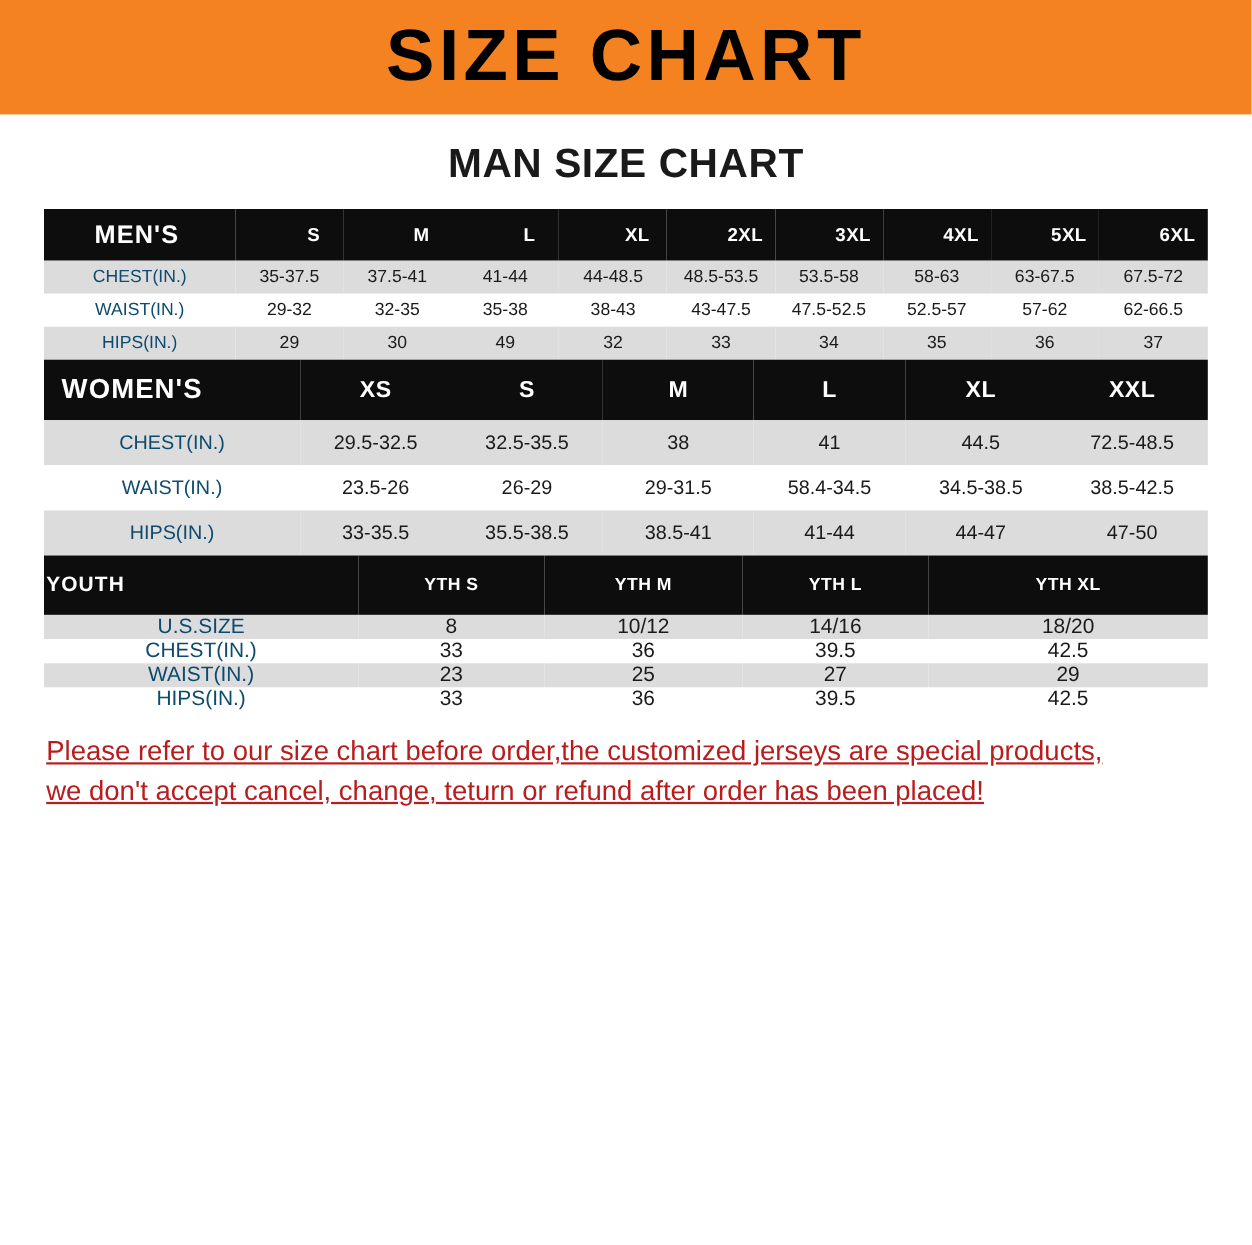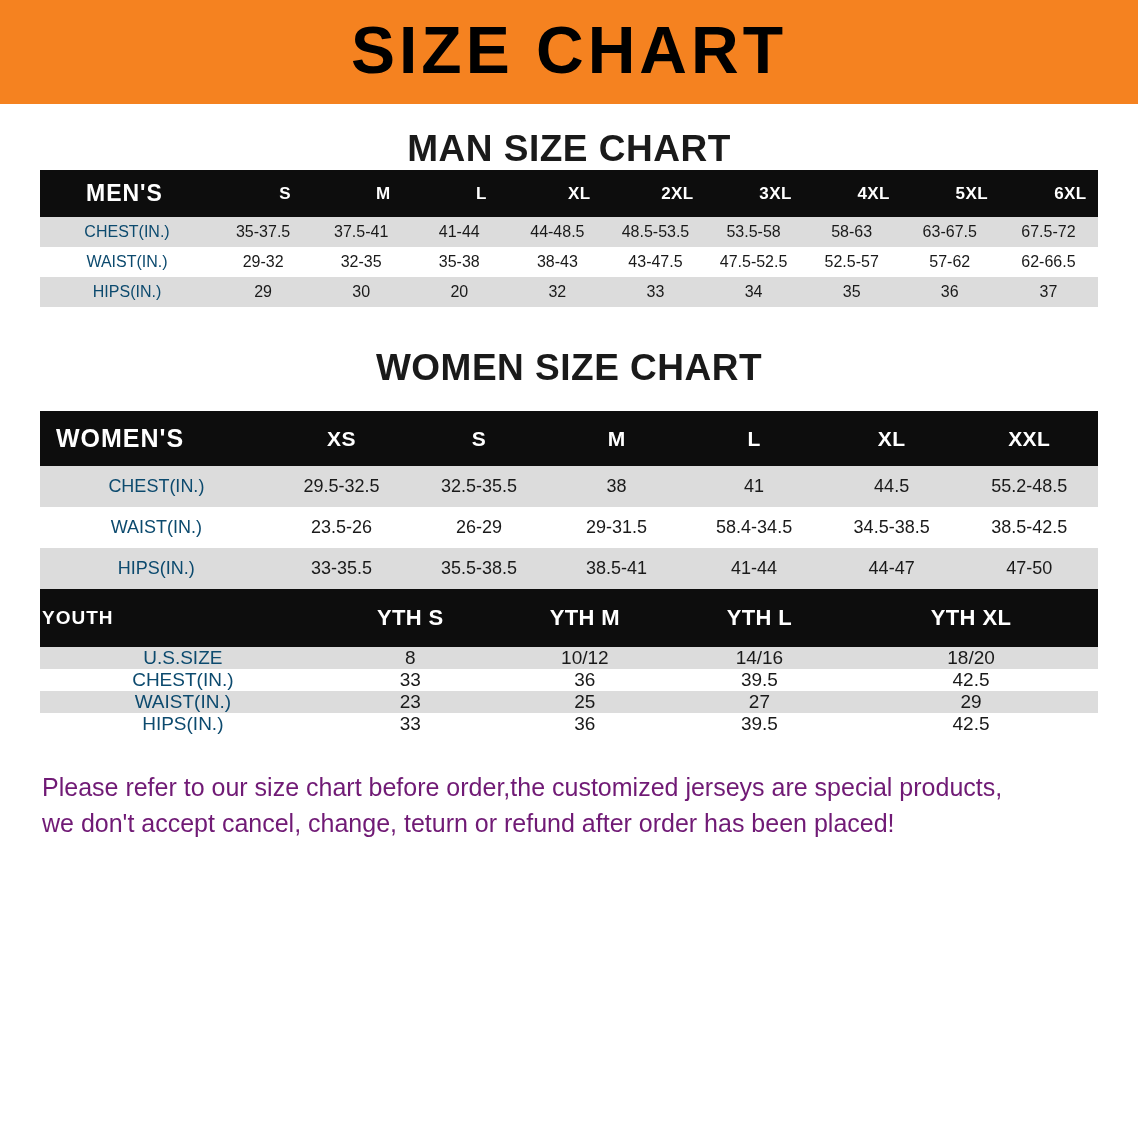--- a/index.html
+++ b/index.html
@@ -37,21 +37,21 @@
 
   
   .section-title {
     text-align: center;
     font-family: "Liberation Sans", sans-serif;
     font-weight: bold;
     font-size: 37px;
     color: #1a1a1a;
     letter-spacing: 0.5px;
   }
-  .man-title   { margin-top: 24px; }
+  .man-title   { margin-top: 24px; margin-bottom: 20px; }
   .women-title { margin-top: 40px; margin-bottom: 22px; }
   .youth-title { margin-top: 52px; margin-bottom: 24px; }
 
   
   .tbl-wrap { padding: 0 40px; }
   table {
     width: 100%;
     border-collapse: collapse;
     table-layout: fixed;
   }
@@ -88,33 +88,34 @@
   #men-table thead th { font-size: 17px; padding-left: 46px; }
   #men-table thead th.rowlabel { font-size: 23px; }
   #men-table tbody td { font-size: 16px; padding: 6px 1px; }
 
   
   #women-table thead th { font-size: 21px; padding: 13px 16px; }
   #women-table thead th.rowlabel { font-size: 25px; }
   #women-table tbody td { font-size: 18px; padding: 10px 2px; }
 
   
-  #youth-table thead th { font-size: 22px; padding: 16px 2px; }
+  #youth-table thead th { font-size: 16px; padding: 16px 2px; }
   #youth-table thead th.rowlabel { font-size: 19px; }
   #youth-table tbody td { font-size: 19px; padding: 0 2px; }
 
   
   .note {
-    margin-top: 34px;
+    margin-top: 18px;
     padding: 0 42px;
-    color: #701a75;
+    color: #b91c1c;
     font-family: "Liberation Sans", sans-serif;
     font-size: 25px;
     line-height: 1.45;
     text-align: left;
+    text-decoration: underline;
   }
 </style>
 </head>
 <body>
 
 <div class="page">
 
   <div class="banner">
     <div class="banner-title">SIZE CHART</div>
   </div>
@@ -170,33 +171,32 @@
           <td>43-47.5</td>
           <td>47.5-52.5</td>
           <td>52.5-57</td>
           <td>57-62</td>
           <td>62-66.5</td>
         </tr>
         <tr class="shade">
           <td class="rowlabel">HIPS(IN.)</td>
           <td>29</td>
           <td>30</td>
-          <td>20</td>
+          <td>49</td>
           <td>32</td>
           <td>33</td>
           <td>34</td>
           <td>35</td>
           <td>36</td>
           <td>37</td>
         </tr>
       </tbody>
     </table>
   </div>
 
-  <div class="section-title women-title">WOMEN SIZE CHART</div>
   <div class="tbl-wrap">
     <table id="women-table">
       <colgroup>
         <col style="width:22%">
           <col style="width:13%">
           <col style="width:13%">
           <col style="width:13%">
         <col style="width:13%">
           <col style="width:13%">
           <col style="width:13%">
@@ -213,21 +213,21 @@
         </tr>
       </thead>
       <tbody>
         <tr class="shade">
           <td class="rowlabel">CHEST(IN.)</td>
           <td>29.5-32.5</td>
           <td>32.5-35.5</td>
           <td>38</td>
           <td>41</td>
           <td>44.5</td>
-          <td>55.2-48.5</td>
+          <td>72.5-48.5</td>
         </tr>
         <tr class="plain">
           <td class="rowlabel">WAIST(IN.)</td>
           <td>23.5-26</td>
           <td>26-29</td>
           <td>29-31.5</td>
           <td>58.4-34.5</td>
           <td>34.5-38.5</td>
           <td>38.5-42.5</td>
         </tr>

